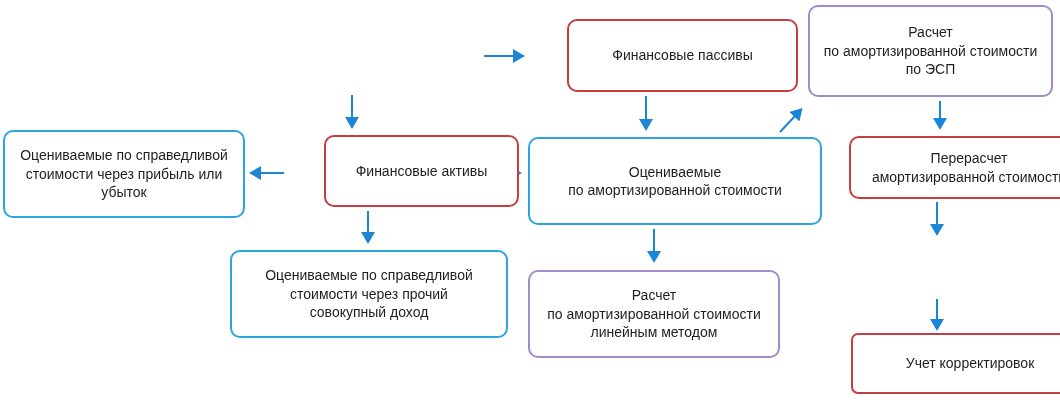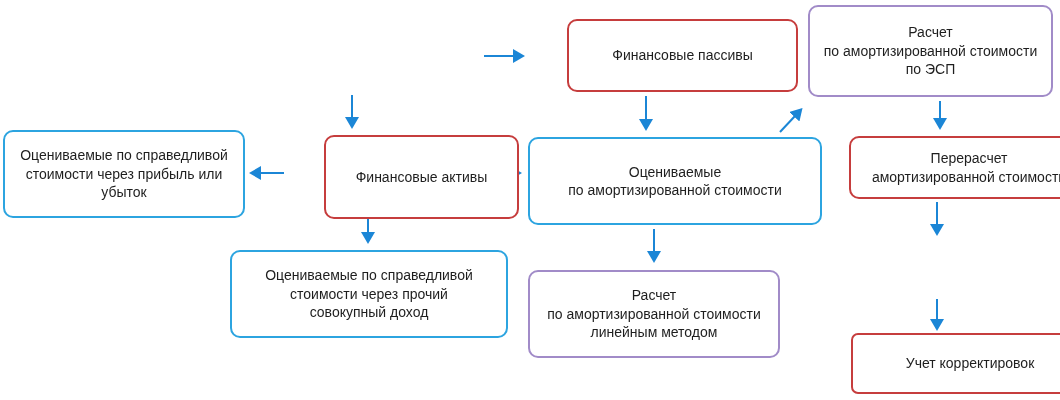--- a/index.html
+++ b/index.html
@@ -93,21 +93,21 @@
 по амортизированной стоимости
 по ЭСП</span>
   </div>
 
   <div class="node border-blue" style="left:3px; top:130px; width:242px; height:88px;">
     <span class="label">Оцениваемые по справедливой
 стоимости через прибыль или
 убыток</span>
   </div>
 
-  <div class="node border-red" style="left:288px; top:135px; width:195px; height:84px;">
+  <div class="node border-red" style="left:288px; top:135px; width:195px; height:72px;">
     <span class="label">Финансовые активы</span>
   </div>
 
   <div class="node border-blue" style="left:528px; top:137px; width:294px; height:88px;">
     <span class="label">Оцениваемые
 по амортизированной стоимости</span>
   </div>
 
   <div class="node border-red" style="left:813px; top:136px; width:240px; height:63px;">
     <span class="label">Перерасчет

